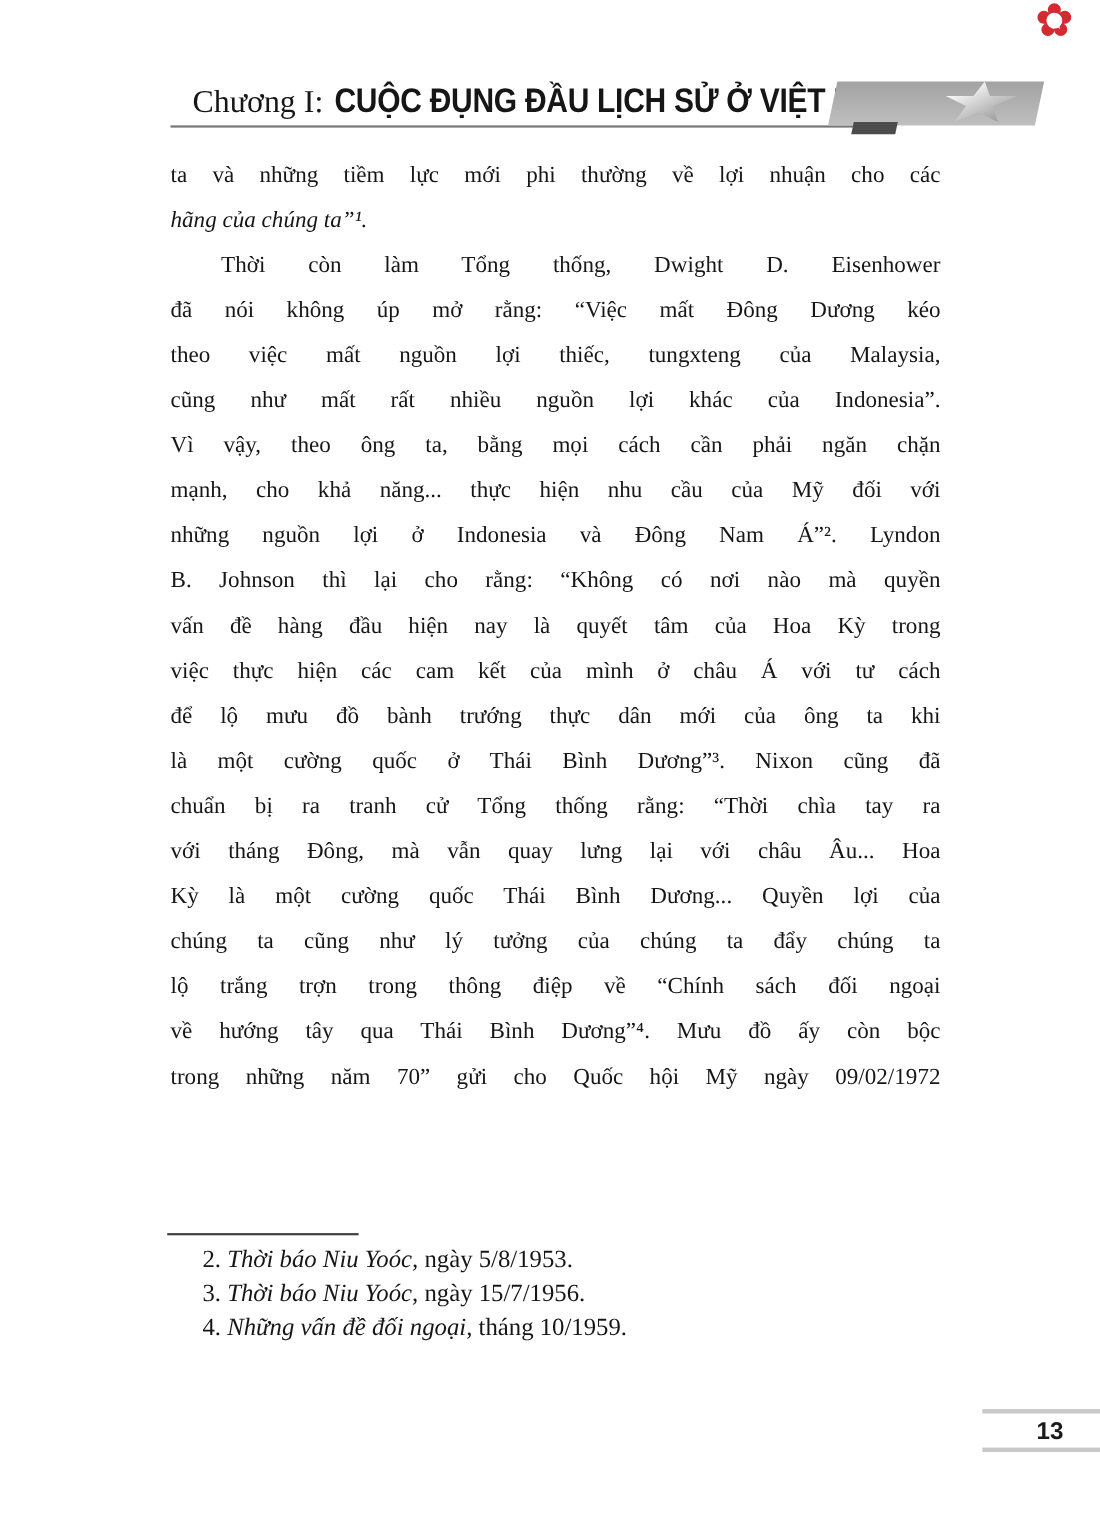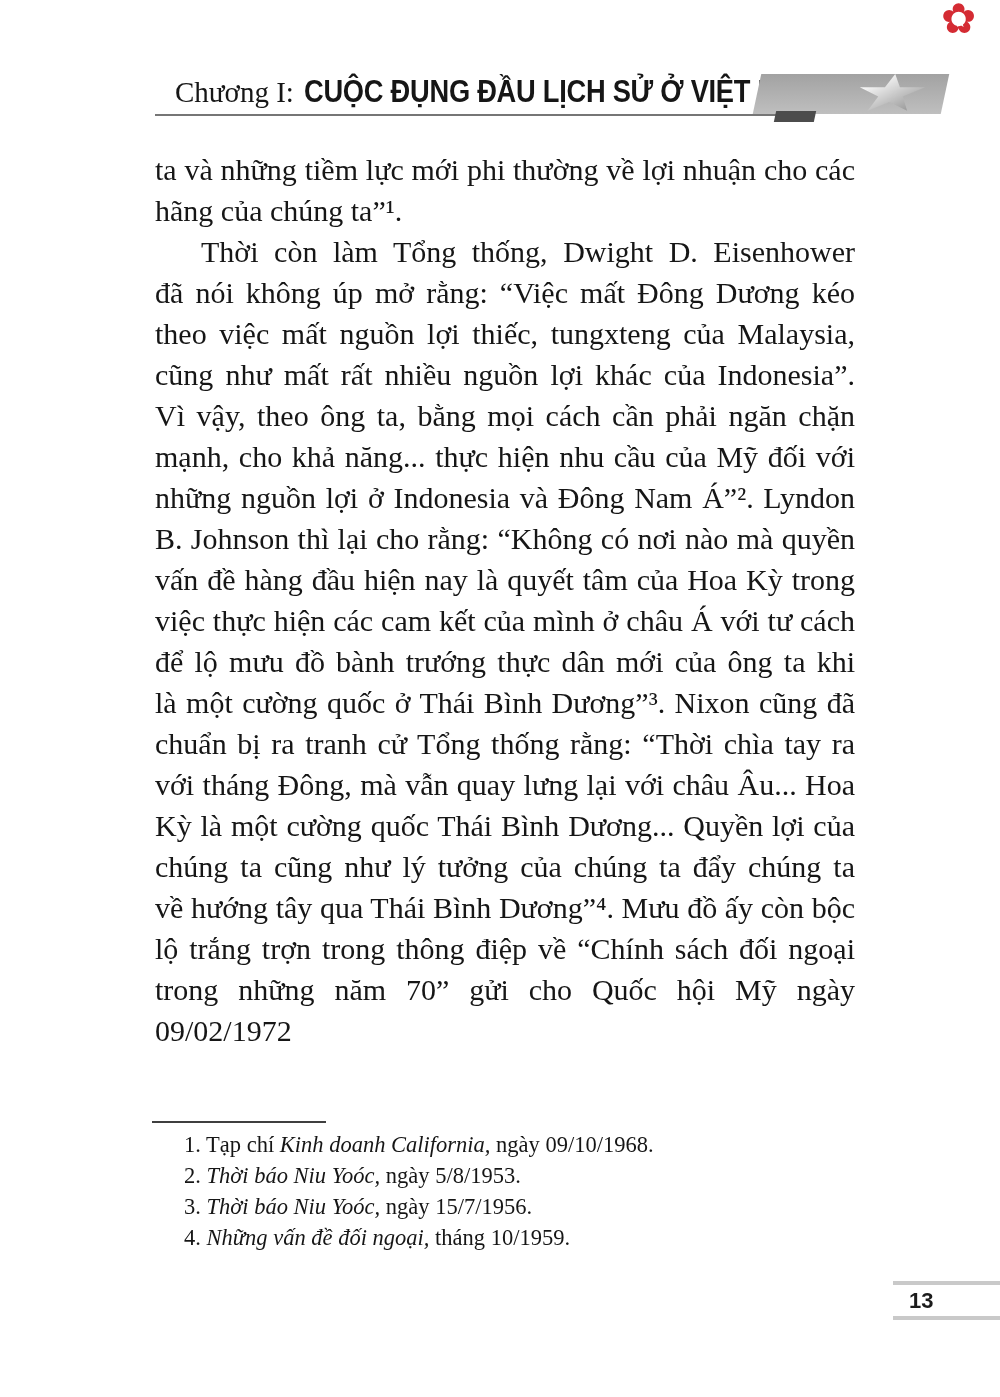--- a/index.html
+++ b/index.html
@@ -37,34 +37,34 @@
     width:68px; height:40px; margin-left:100px;
     background:linear-gradient(150deg,#ffffff 15%,#8d8d8d 95%);
     clip-path:polygon(50% 0%,61% 33%,98% 33%,68% 56%,79% 92%,50% 70%,21% 92%,32% 56%,2% 33%,39% 33%);
     filter:drop-shadow(1px 2px 1px rgba(80,80,80,.55));
   }
   .banner-tab {
     position:absolute; left:775px; top:111px; width:40px; height:11px;
     background:var(--tab-dark,#4c4c4c); transform:skewX(-12deg);
   }
   
-  .body-text { position:absolute; left:155px; top:149px; width:700px; font-size:30px; line-height:41px; }
+  .body-text { position:absolute; left:155px; top:138px; width:700px; font-size:21px; line-height:41px; }
   .body-line { text-align:justify; text-align-last:justify; }
-  .body-line.no-just { text-align-last:left; }
+  .body-line.no-just { text-align-last:left;font-style:italic; }
   .body-line.indent { text-indent:46px; }
   
   .footnote-rule { position:absolute; left:152px; top:1121px; width:174px; height:2px; background:#3f3f3f; }
   .footnotes { position:absolute; left:184px; top:1129px; width:672px; font-size:22.5px; line-height:31px; }
   .footnote-line em { font-style:italic; }
   
   .page-footer { position:absolute; left:893px; top:1281px; width:107px; }
   .footer-line { height:4px; background:#c9c9c9; }
   .footer-number {
     font-family:"Liberation Sans","DejaVu Sans",sans-serif; font-weight:bold;
-    font-size:22px; line-height:24px; padding:4px 0 3px 16px; color:#1b1b1b;
+    font-size:22px; line-height:24px; padding:4px 0 3px 16px; color:#1b1b1b;text-align:center;
   }
 </style>
 </head>
 <body>
 
 <div class="page">
 
   <div class="flower-wrap">
     <span class="flower-glyph">✿</span>
     <span class="flower-star">★</span>
@@ -93,28 +93,27 @@
       <div class="body-line">những nguồn lợi ở Indonesia và Đông Nam Á”². Lyndon</div>
       <div class="body-line">B. Johnson thì lại cho rằng: “Không có nơi nào mà quyền</div>
       <div class="body-line">vấn đề hàng đầu hiện nay là quyết tâm của Hoa Kỳ trong</div>
       <div class="body-line">việc thực hiện các cam kết của mình ở châu Á với tư cách</div>
       <div class="body-line">để lộ mưu đồ bành trướng thực dân mới của ông ta khi</div>
       <div class="body-line">là một cường quốc ở Thái Bình Dương”³. Nixon cũng đã</div>
       <div class="body-line">chuẩn bị ra tranh cử Tổng thống rằng: “Thời chìa tay ra</div>
       <div class="body-line">với tháng Đông, mà vẫn quay lưng lại với châu Âu... Hoa</div>
       <div class="body-line">Kỳ là một cường quốc Thái Bình Dương... Quyền lợi của</div>
       <div class="body-line">chúng ta cũng như lý tưởng của chúng ta đẩy chúng ta</div>
+      <div class="body-line">lộ trắng trợn trong thông điệp về “Chính sách đối ngoại</div>
       <div class="body-line">về hướng tây qua Thái Bình Dương”⁴. Mưu đồ ấy còn bộc</div>
-      <div class="body-line">lộ trắng trợn trong thông điệp về “Chính sách đối ngoại</div>
       <div class="body-line">trong những năm 70” gửi cho Quốc hội Mỹ ngày 09/02/1972</div>
     </div>
 
   <div class="footnote-rule"></div>
   <div class="footnotes">
-      <div class="footnote-line"><span>1. Tạp chí </span><em>Kinh doanh California,</em><span> ngày 09/10/1968.</span></div>
       <div class="footnote-line"><span>2. </span><em>Thời báo Niu Yoóc,</em><span> ngày 5/8/1953.</span></div>
       <div class="footnote-line"><span>3. </span><em>Thời báo Niu Yoóc,</em><span> ngày 15/7/1956.</span></div>
       <div class="footnote-line"><span>4. </span><em>Những vấn đề đối ngoại,</em><span> tháng 10/1959.</span></div>
     </div>
 
   <div class="page-footer">
     <div class="footer-line"></div>
     <div class="footer-number">13</div>
     <div class="footer-line"></div>
   </div>

